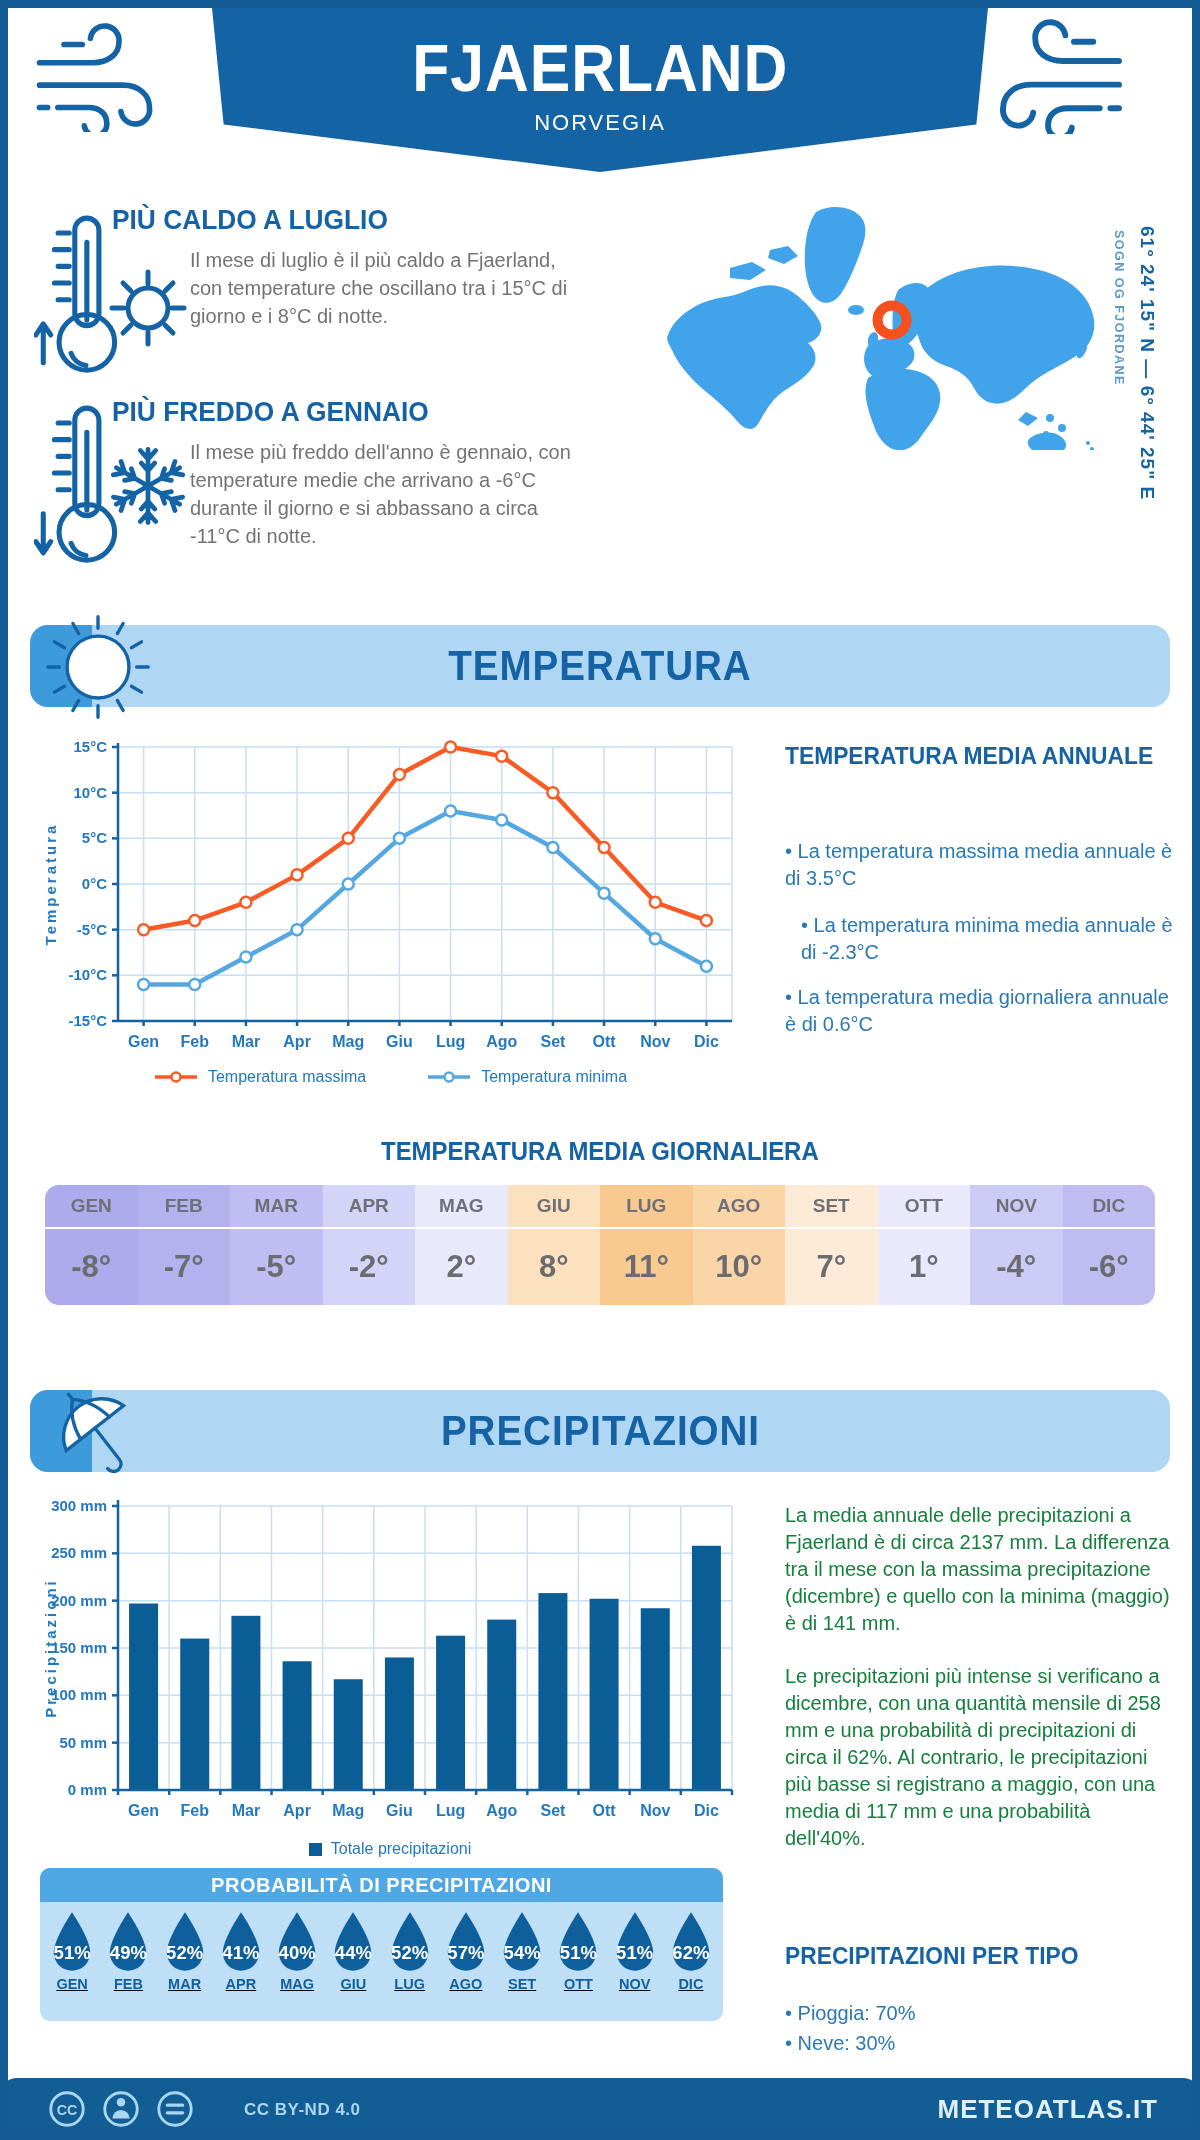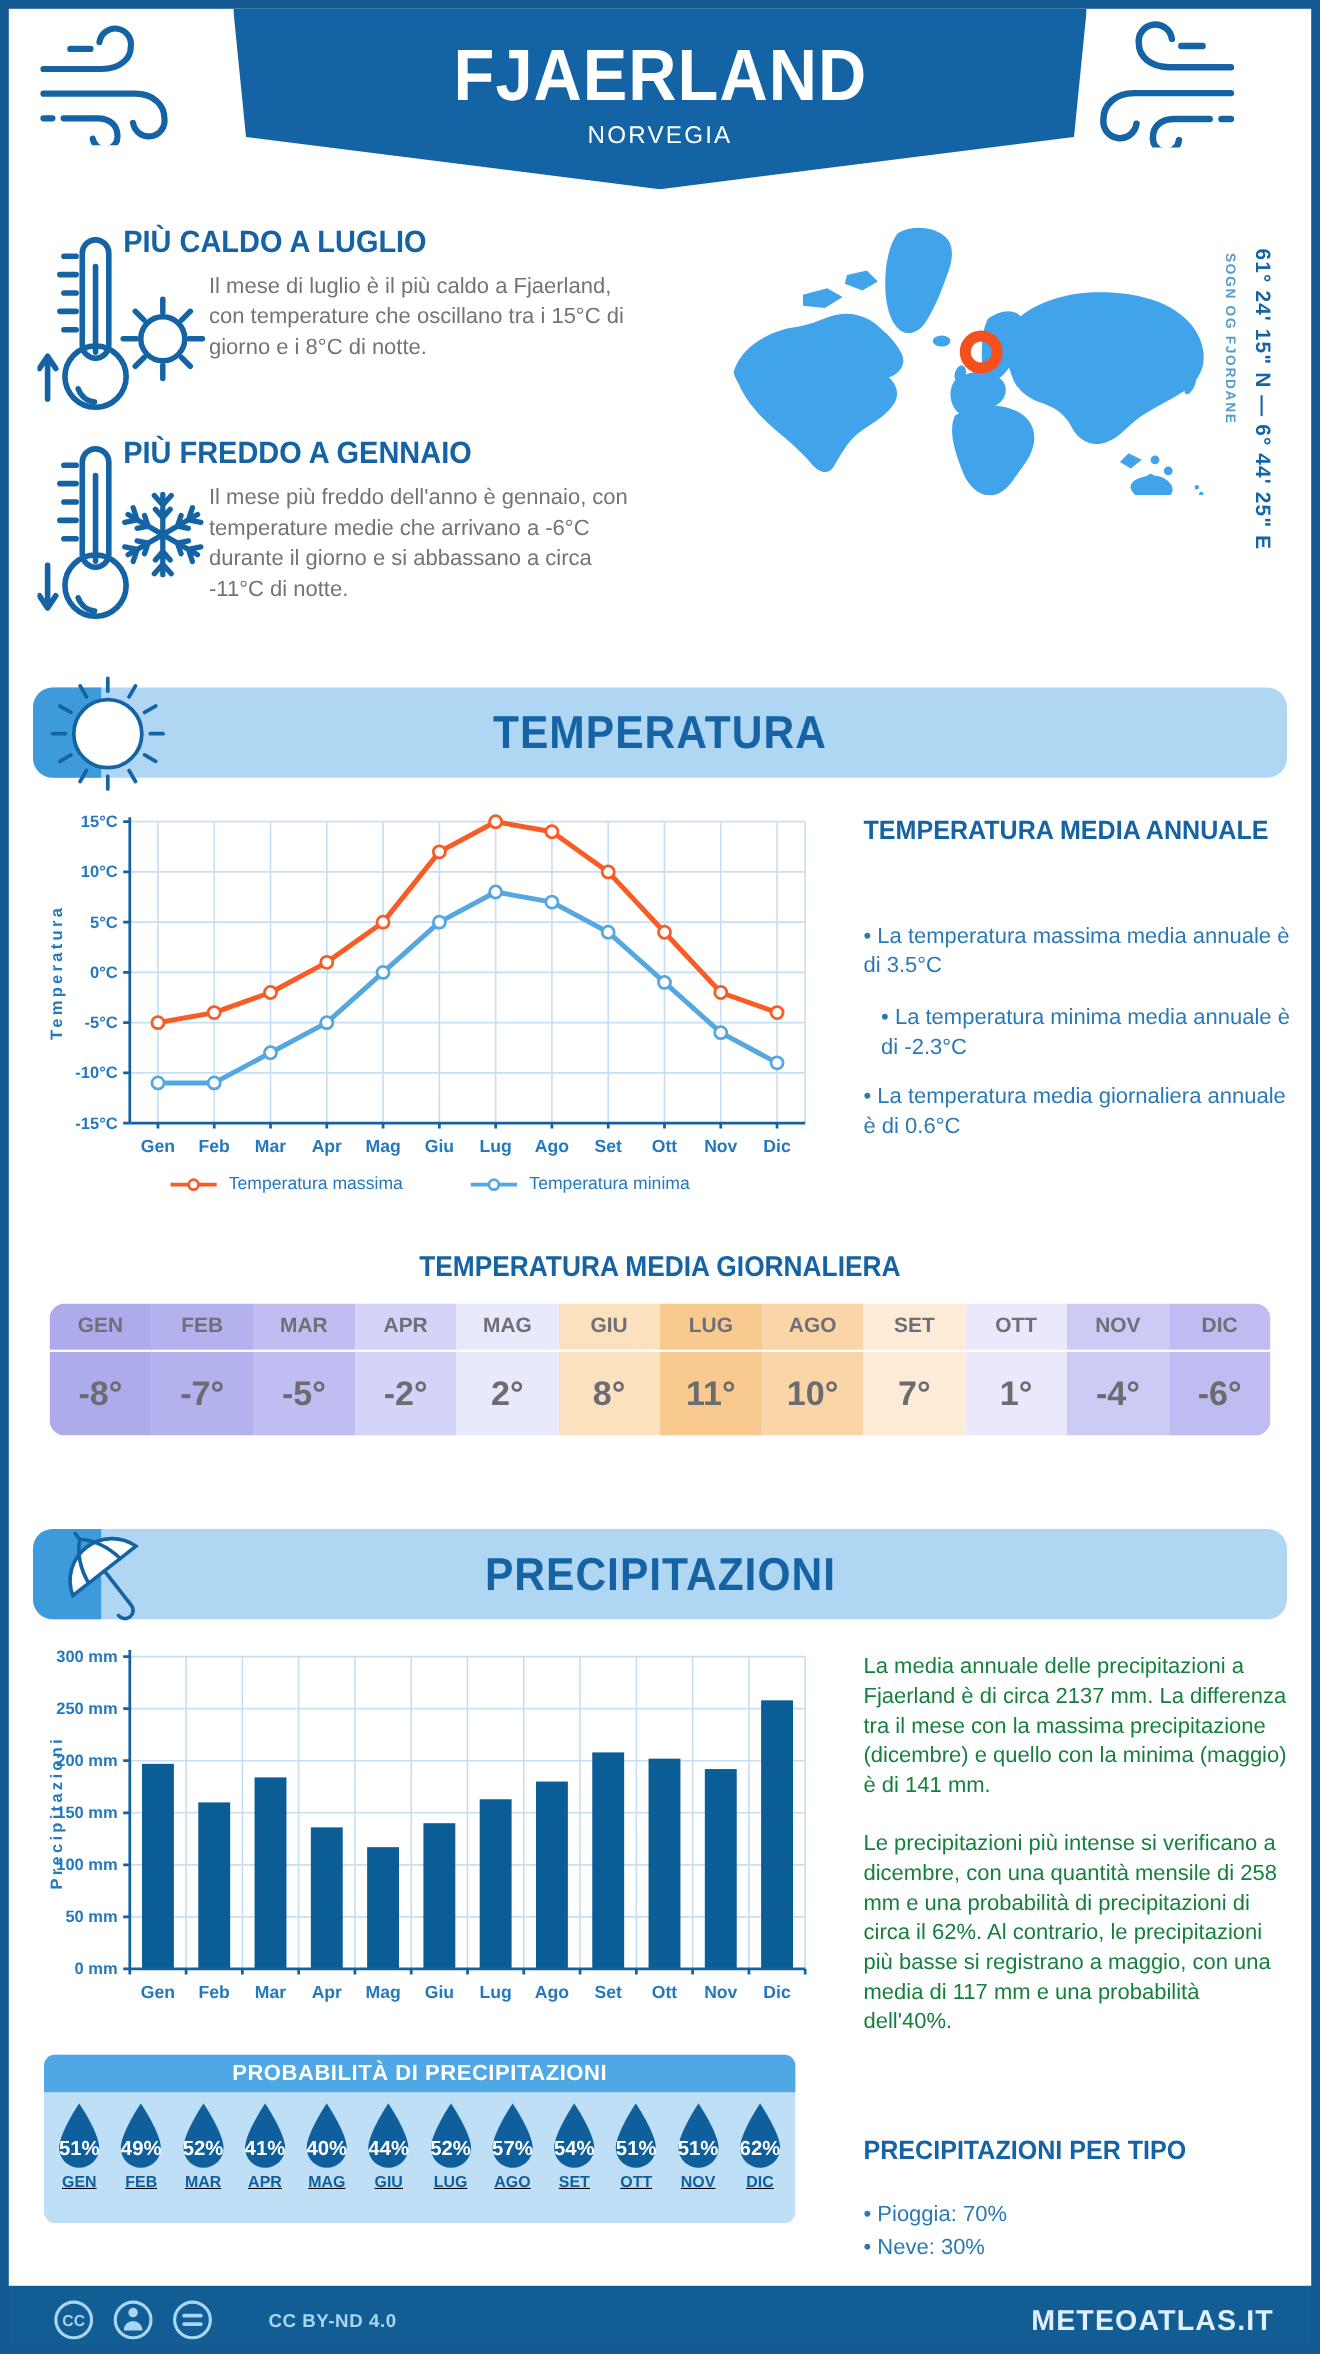--- a/index.html
+++ b/index.html
@@ -86,21 +86,21 @@
   .prob{position:absolute;left:40px;top:1868px;width:683px;height:153px;border-radius:10px;background:#BFDFF7;}
   .prob-h{height:34px;background:#4FA7E3;border-radius:10px 10px 0 0;display:flex;align-items:center;justify-content:center;
     color:#fff;font-size:20px;font-weight:bold;letter-spacing:.5px;}
   .drops{display:flex;justify-content:space-around;padding:8px 4px 0 4px;}
   .dropcol{width:54px;text-align:center;text-decoration:underline;}
   .drop{position:relative;width:46px;height:64px;margin:0 auto;}
   .pct{position:absolute;left:0;right:0;top:32px;text-align:center;font-size:18.5px;font-weight:bold;color:#fff;}
   .dmon{margin-top:2px;font-size:14.5px;font-weight:bold;color:#0F5F9E;}
 
   
-  .footer{position:absolute;left:0;top:2078px;width:1200px;height:62px;background:#115D94;z-index:55;}
+  .footer{position:absolute;left:0;top:2078px;width:1200px;height:62px;background:#115D94;z-index:55;border-radius:17px;}
   .ccg{position:absolute;left:46px;top:10px;display:flex;gap:12px;align-items:center;}
   .ccg svg{display:block;}
   .lic{position:absolute;left:244px;top:22px;font-size:17px;font-weight:bold;color:#A9D6F2;letter-spacing:.5px;}
   .site{position:absolute;right:42px;top:16px;font-size:26px;font-weight:bold;color:#DFEFFB;letter-spacing:1px;}
 </style>
 </head>
 <body>
 
 <div id="page">
   <div class="frame"></div>
@@ -441,20 +441,26 @@
       <text class="xtick" x="308.25" y="330">Mag</text>
       <text class="xtick" x="359.4166666666667" y="330">Giu</text>
       <text class="xtick" x="410.5833333333333" y="330">Lug</text>
       <text class="xtick" x="461.75" y="330">Ago</text>
       <text class="xtick" x="512.9166666666667" y="330">Set</text>
       <text class="xtick" x="564.0833333333333" y="330">Ott</text>
       <text class="xtick" x="615.25" y="330">Nov</text>
       <text class="xtick" x="666.4166666666666" y="330">Dic</text>
       <text class="ylab" transform="translate(16 162) rotate(-90)">Precipitazioni</text>
     </svg>
+  <div id="precLegend" class="legend">
+      <span class="litem">
+        <span class="lsq" style="background:#0B5D96"></span>
+        <span>Totale precipitazioni</span>
+      </span>
+    </div>
 
   <div class="ptext">
     <p>La media annuale delle precipitazioni a Fjaerland è di circa 2137 mm. La differenza tra il mese con la massima precipitazione (dicembre) e quello con la minima (maggio) è di 141 mm.</p>
     <p>Le precipitazioni più intense si verificano a dicembre, con una quantità mensile di 258 mm e una probabilità di precipitazioni di circa il 62%. Al contrario, le precipitazioni più basse si registrano a maggio, con una media di 117 mm e una probabilità dell'40%.</p>
   </div>
 
   <div class="prob">
     <div class="prob-h">PROBABILITÀ DI PRECIPITAZIONI</div>
     <div id="drops" class="drops">
         <div class="dropcol">

